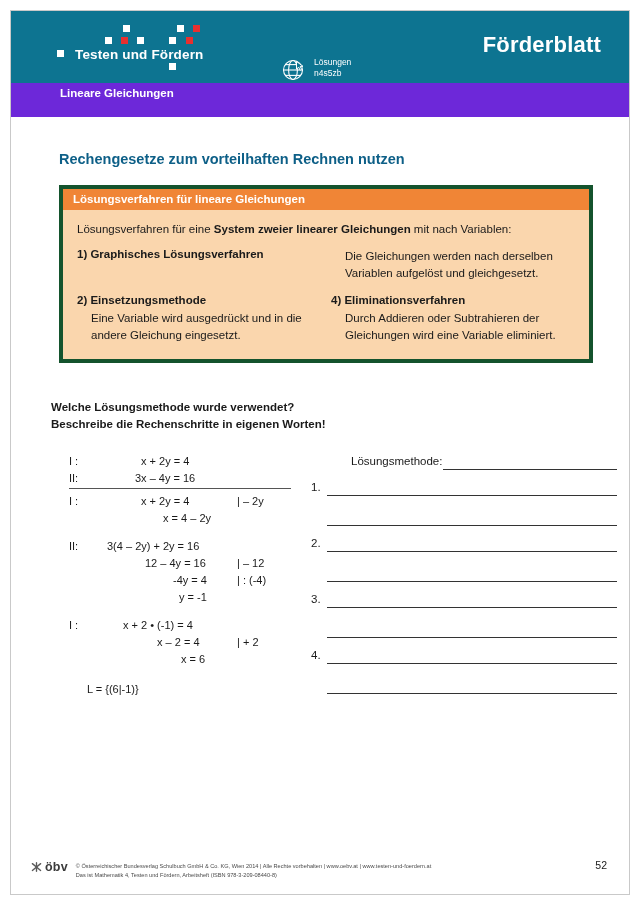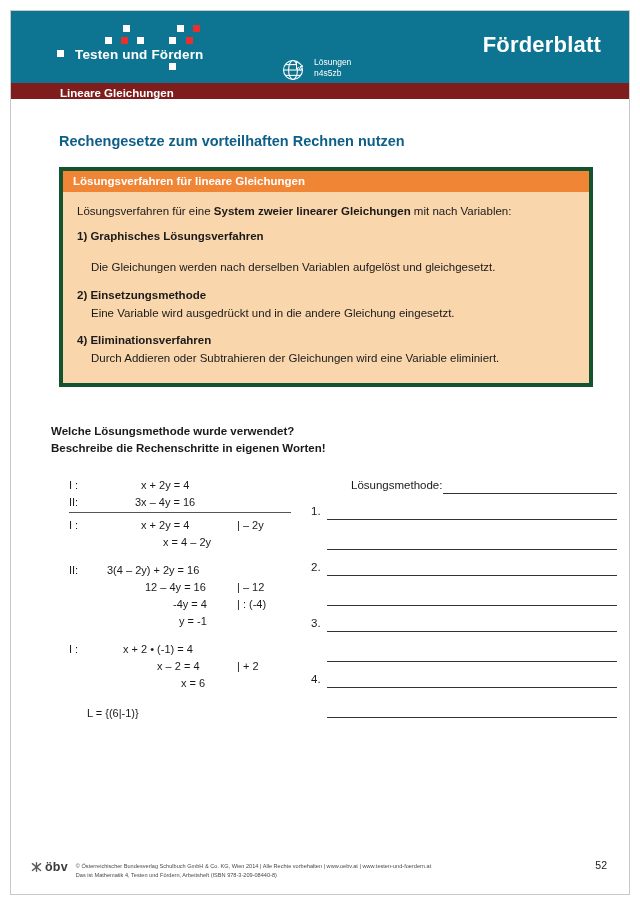--- a/index.html
+++ b/index.html
@@ -63,22 +63,22 @@
     right: 28px; top: 21px;
     color: #ffffff;
     font-size: 22px;
     font-weight: bold;
     letter-spacing: 0.2px;
   }
 
   
   .topicbar {
     position: relative;
-    height: 16px;
-    background: #7f1d1d;
+    height: 34px;
+    background: #6d28d9;
   }
   .topicbar span {
     position: absolute;
     left: 49px; top: 4px;
     color: #ffffff;
     font-size: 11.5px;
     font-weight: bold;
   }
 
   
@@ -108,21 +108,21 @@
   }
   .infobox-body { padding: 13px 14px 16px 14px; }
   .ib-intro {
     font-size: 11.5px;
     color: #1a1a1a;
     margin-bottom: 13px;
   }
   .ib-intro b { font-weight: bold; }
   .ib-grid {
     display: grid;
-    grid-template-columns: 1fr;
+    grid-template-columns: 1fr 1fr;
     row-gap: 13px;
     column-gap: 10px;
   }
   .ib-item-title {
     font-size: 11.5px;
     font-weight: bold;
     color: #1a1a1a;
     margin-bottom: 4px;
   }
   .ib-item-desc {

